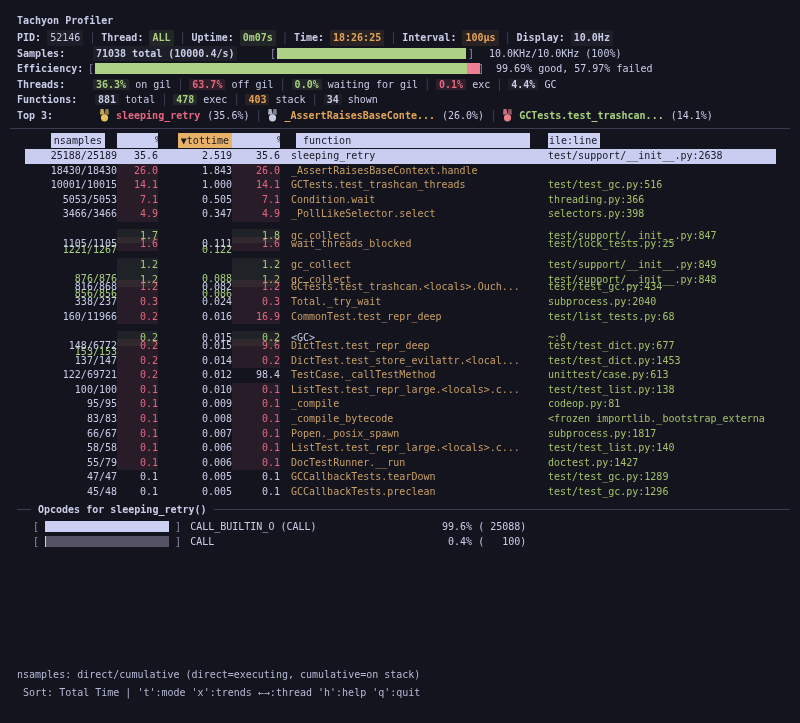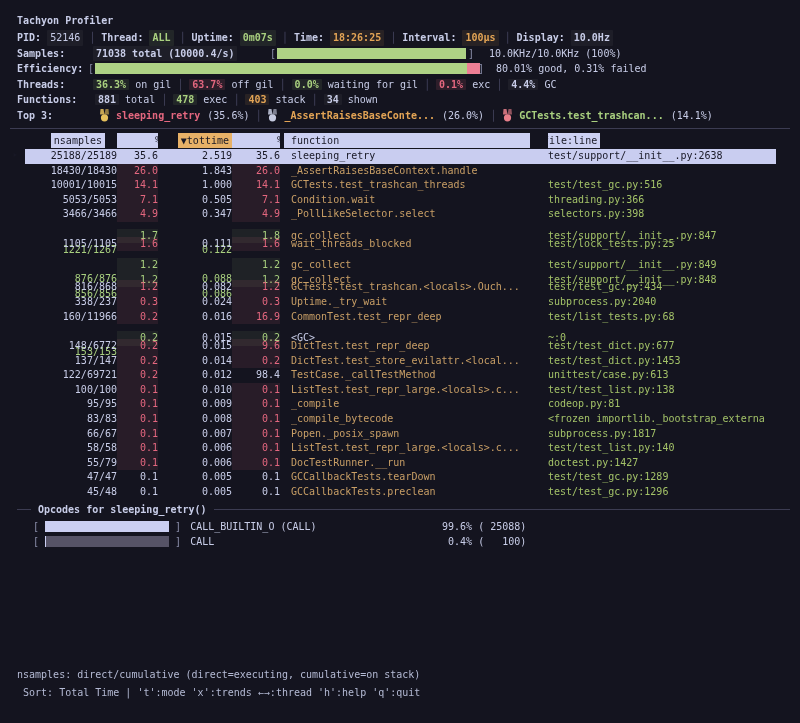--- a/index.html
+++ b/index.html
@@ -61,21 +61,21 @@
   .cell-r{color:#e4677f;background:rgba(228,103,127,0.10);}
   .cell-g{color:#a9d07f;margin-top:28px;}
   .cell-gbg{color:#a9d07f;background:rgba(169,208,127,0.08);}
   .thead{position:absolute;left:0;right:0;top:132px;height:17px;}
   .thead .trow{height:17px;line-height:15px;}
   .hchip{background:#ccd0f2;color:#181825;display:inline-block;line-height:15px;height:15px;padding:0 3px;}
   .hchip.sort{background:#e7b167;}
   .thead .c-ns .hchip{margin-right:12px;}
   .thead .c-p1 .hchip{margin-right:11px;}
   .thead .c-p2 .hchip{margin-right:11px;}
-  .thead .c-fn{padding-left:4px;}
+  .thead .c-fn{padding-left:4px;margin-left:12px;}
   .thead .c-fn .hchip{display:block;margin-right:18px;padding-left:7px;}
   .thead .c-file .hchip{margin-left:-8px;}
   .tbody{position:absolute;left:0;right:0;top:149px;}
   .trow.selected{position:relative;}
   .trow.selected::before{content:"";position:absolute;left:25px;right:24px;top:0;bottom:0;background:#c9cdf0;}
   .trow.selected>div{position:relative;z-index:1;color:#181825 !important;background:none !important;}
   .sel-arrow{color:#a6aac8;text-align:left;padding-left:12px;z-index:1;position:relative;}
 
   
   .opcodes{position:absolute;left:0;right:0;top:502px;}
@@ -130,21 +130,21 @@
     </div>
 
     <div class="hline">
       <span class="b">Efficiency:</span>
       <span class="bracket" style="position:absolute;left:71px;">[</span>
       <span class="bar eff-bar" style="position:absolute;left:78px;">
         <span class="fillg" style="width:372px;"></span>
         <span class="fillp" style="left:372px;width:13px;"></span>
       </span>
       <span class="bracket" style="position:absolute;left:461px;">]</span>
-      <span style="position:absolute;left:479px;">80.01% good, 0.31% failed</span>
+      <span style="position:absolute;left:479px;">99.69% good, 57.97% failed</span>
     </div>
 
     <div class="hline">
       <span class="b" style="width:66px;display:inline-block;">Threads:</span>
       <span id="threads-segments" style="display:inline-flex;align-items:center;margin-left:10px;"><span><span class="chip val b g gbg">36.3%</span><span class="rest"> on gil</span></span><span class="pipe">│</span><span><span class="chip val b r rbg">63.7%</span><span class="rest"> off gil</span></span><span class="pipe">│</span><span><span class="chip val b g gbg">0.0%</span><span class="rest"> waiting for gil</span></span><span class="pipe">│</span><span><span class="chip val b r rbg">0.1%</span><span class="rest"> exc</span></span><span class="pipe">│</span><span><span class="chip val b w">4.4%</span><span class="rest"> GC</span></span></span>
     </div>
 
     <div class="hline">
       <span class="b" style="width:66px;display:inline-block;">Functions:</span>
       <span id="functions-segments" style="display:inline-flex;align-items:center;margin-left:12px;"><span><span class="chip val b w">881</span><span class="rest"> total</span></span><span class="pipe">│</span><span><span class="chip val b g gbg">478</span><span class="rest"> exec</span></span><span class="pipe">│</span><span><span class="chip val b o obg">403</span><span class="rest"> stack</span></span><span class="pipe">│</span><span><span class="chip val b w">34</span><span class="rest"> shown</span></span></span>
@@ -283,21 +283,21 @@
     <div class="c-p2 cell-r"><span>1.2</span></div>
     <div class="c-fn amb">GCTests.test_trashcan.&lt;locals&gt;.Ouch...</div>
     <div class="c-file">test/test_gc.py:434</div>
   </div>
       <div class="trow">
     <div class="sel-arrow"></div>
     <div class="c-ns">338/237</div>
     <div class="c-p1 cell-r"><span>0.3</span></div>
     <div class="c-tt">0.024</div>
     <div class="c-p2 cell-r"><span>0.3</span></div>
-    <div class="c-fn amb">Uptime._try_wait</div>
+    <div class="c-fn amb">Total._try_wait</div>
     <div class="c-file">subprocess.py:2040</div>
   </div>
       <div class="trow">
     <div class="sel-arrow"></div>
     <div class="c-ns">160/11966</div>
     <div class="c-p1 cell-r"><span>0.2</span></div>
     <div class="c-tt">0.016</div>
     <div class="c-p2 cell-r"><span>16.9</span></div>
     <div class="c-fn amb">CommonTest.test_repr_deep</div>
     <div class="c-file">test/list_tests.py:68</div>

